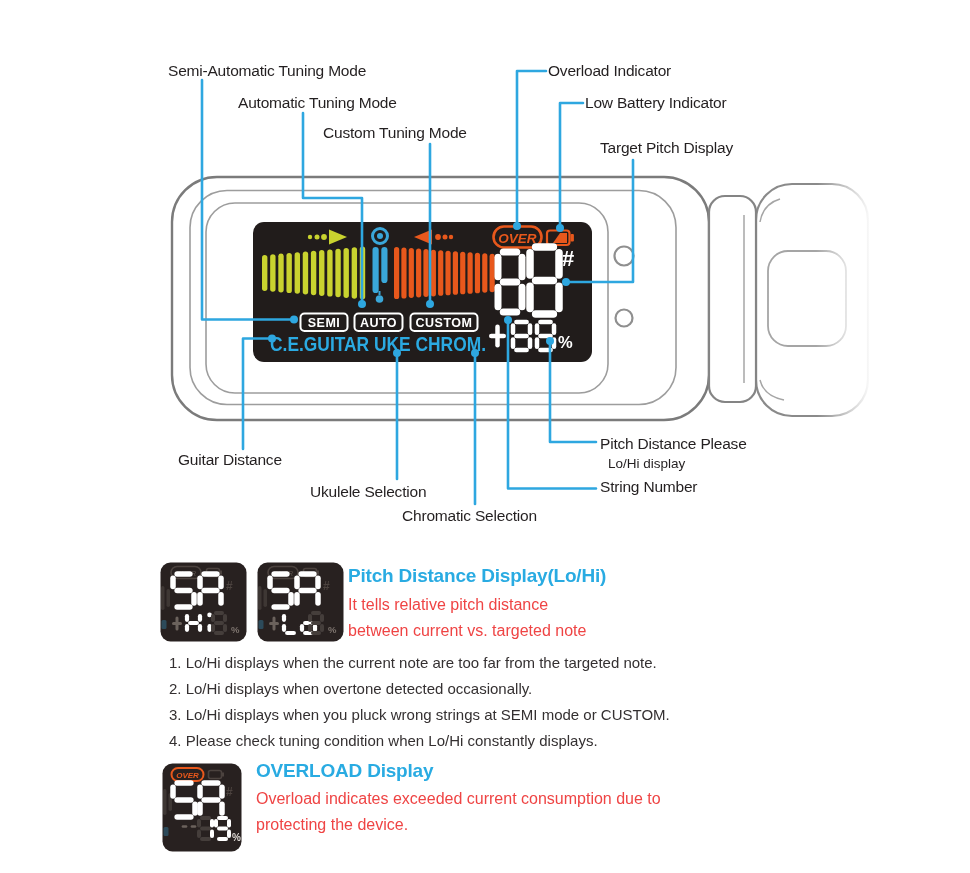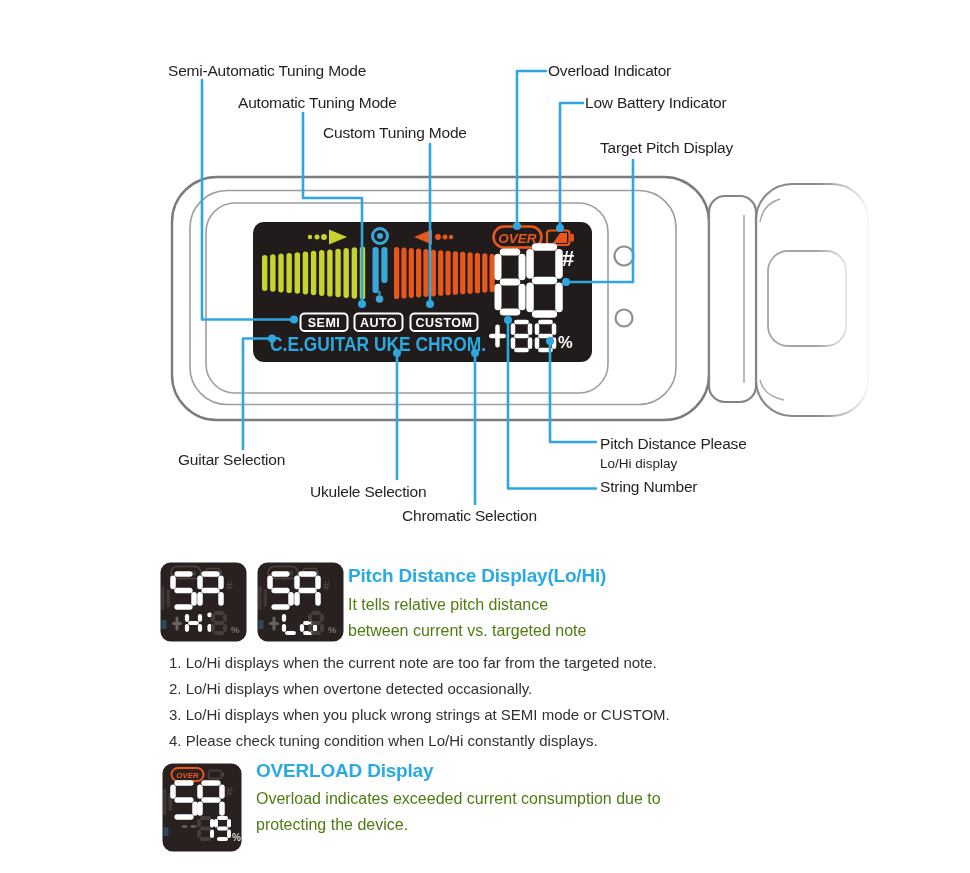--- a/index.html
+++ b/index.html
@@ -1,22 +1,22 @@
 <!DOCTYPE html>
 <html><head>
 <meta charset="utf-8">
 <style>
   html,body{margin:0;padding:0;background:#fff;}
   .page{position:relative;width:970px;height:873px;background:#fff;overflow:hidden;
         font-family:"Liberation Sans",sans-serif;}
   .lbl{position:absolute;font-weight:400;font-size:15.5px;color:#231f20;letter-spacing:-0.2px;white-space:nowrap;}
-  .sublbl{position:absolute;font-weight:400;font-size:13.5px;color:#231f20;white-space:nowrap;}
+  .sublbl{position:absolute;font-weight:400;font-size:13.5px;color:#231f20;white-space:nowrap;margin-left:8px;}
   .svgwrap{position:absolute;left:0;top:0;}
   .heading{position:absolute;font-weight:700;font-size:19px;color:#29abe2;white-space:nowrap;letter-spacing:-0.2px;}
-  .desc{position:absolute;font-size:16px;color:#4d7c0f;line-height:26px;white-space:nowrap;}
+  .desc{position:absolute;font-size:16px;color:#ef4444;line-height:26px;white-space:nowrap;}
   .notes{position:absolute;font-size:15px;color:#343031;line-height:26px;white-space:nowrap;}
   .thumb{position:absolute;}
   svg text{font-family:"Liberation Sans",sans-serif;}
 </style>
 </head>
 <body>
 
 <div class="page">
 
   <div class="svgwrap">
@@ -205,21 +205,21 @@
     </g>
   </svg>
   </div>
 
   <div class="lbl" style="left:168px;top:62px">Semi-Automatic Tuning Mode</div>
   <div class="lbl" style="left:238px;top:94px">Automatic Tuning Mode</div>
   <div class="lbl" style="left:323px;top:124px">Custom Tuning Mode</div>
   <div class="lbl" style="left:548px;top:62px">Overload Indicator</div>
   <div class="lbl" style="left:585px;top:94px">Low Battery Indicator</div>
   <div class="lbl" style="left:600px;top:139px">Target Pitch Display</div>
-  <div class="lbl" style="left:178px;top:451px">Guitar Selection</div>
+  <div class="lbl" style="left:178px;top:451px">Guitar Distance</div>
   <div class="lbl" style="left:310px;top:483px">Ukulele Selection</div>
   <div class="lbl" style="left:402px;top:507px">Chromatic Selection</div>
   <div class="lbl" style="left:600px;top:435px">Pitch Distance Please</div>
   <div class="sublbl" style="left:600px;top:456px">Lo/Hi display</div>
   <div class="lbl" style="left:600px;top:478px">String Number</div>
 
   <div class="thumb" style="left:160px;top:562px">
     <svg width="87" height="80" viewBox="0 0 87 80">
       <rect x="0.5" y="0.5" width="86" height="79" rx="10" fill="#282120"></rect>
       <rect x="1" y="24" width="3.5" height="24" rx="1.7" fill="#3e3734"></rect>

